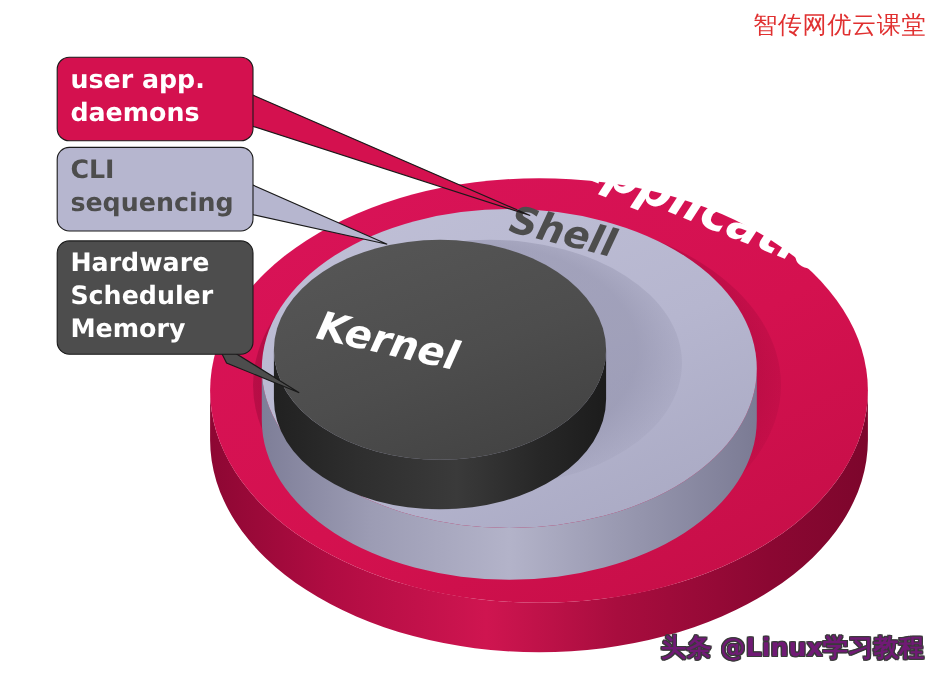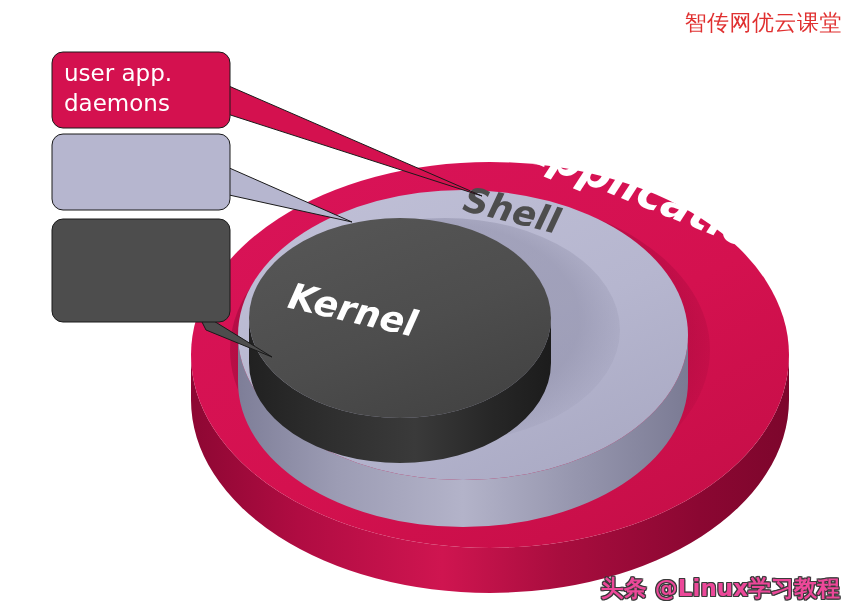--- a/index.html
+++ b/index.html
@@ -28,36 +28,37 @@
     color: #e03030;
     font-family: "DejaVu Sans", "Liberation Sans", sans-serif;
     letter-spacing: 0.5px;
     white-space: nowrap;
   }
   .wm-bottom {
     position: absolute;
     right: 10px;
     bottom: 10px;
     font-size: 23px;
-    color: #ec4899;
+    color: #701a75;
     font-weight: bold;
     white-space: nowrap;
     text-shadow:
       -1px -1px 0 #3a3a3a,  1px -1px 0 #3a3a3a,
       -1px  1px 0 #3a3a3a,  1px  1px 0 #3a3a3a,
        0   -1px 0 #3a3a3a,  0    1px 0 #3a3a3a,
       -1px  0   0 #3a3a3a,  1px  0   0 #3a3a3a;
     font-family: "DejaVu Sans", "Liberation Sans", sans-serif;
   }
   .callout-text {
     position: absolute;
     font-size: 23px;
     line-height: 30px;
     white-space: pre;
     pointer-events: none;
+    font-weight: bold;
   }
 </style>
 </head>
 <body>
 
 <div id="stage">
 
   <svg id="scene" width="850" height="614" viewBox="0 0 850 614" xmlns="http://www.w3.org/2000/svg">
     <defs>
 
@@ -163,20 +164,25 @@
 
     <rect x="52" y="134" rx="11" ry="11" width="178" height="76" fill="#b6b6cf" stroke="#1a1a1a" stroke-width="1"></rect>
 
     <rect x="52" y="219" rx="11" ry="11" width="178" height="103" fill="#4d4d4d" stroke="#1a1a1a" stroke-width="1"></rect>
   </svg>
 
   
   <div class="callout-text" style="left:64px; top:58px; color:#ffffff;">user app.
 daemons</div>
 
+  <div class="callout-text" style="left:64px; top:140px; color:#4d4d4d;">CLI
+sequencing</div>
 
+  <div class="callout-text" style="left:64px; top:224px; color:#ffffff;">Hardware
+Scheduler
+Memory</div>
 
   
   <div class="wm-top">智传网优云课堂</div>
 
   <div class="wm-bottom">头条 @Linux学习教程</div>
 
 </div>
 
 </body></html>

